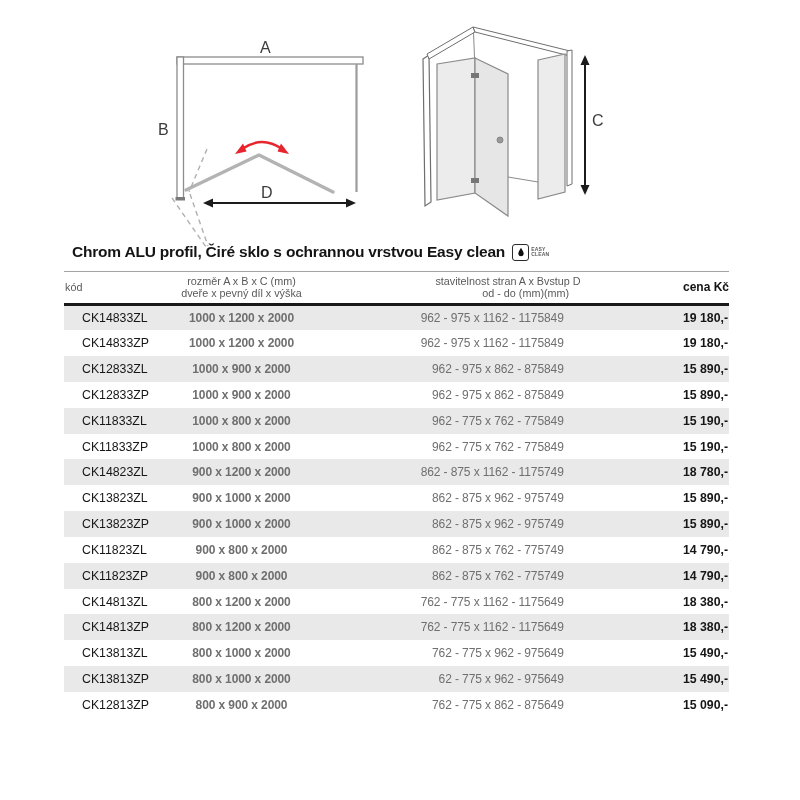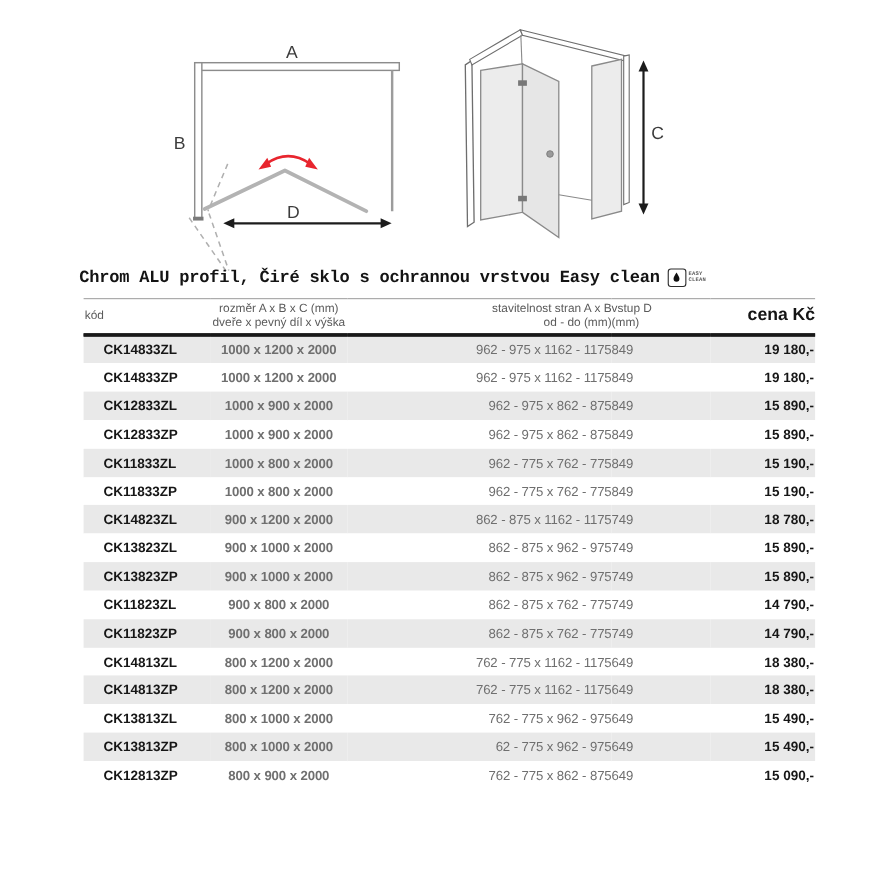--- a/index.html
+++ b/index.html
@@ -13,62 +13,62 @@
   .page { position: absolute; inset: 0; }
 
   
   .diagram-left  { position: absolute; left: 150px; top: 28px;  width: 230px; height: 222px; }
   .diagram-right { position: absolute; left: 405px; top: 12px;  width: 210px; height: 215px; }
   .dim-label { font-family: "Liberation Sans", sans-serif; font-size: 16px; fill: #3c3c3c; }
 
   
   .title-row {
     position: absolute; left: 72px; top: 243px; width: 665px;
-    display: flex; align-items: center; gap: 7px; font-family: Liberation Mono, monospace;
+    display: flex; align-items: center; gap: 7px;
   }
   .page-title {
     font-size: 15.5px; font-weight: 700; color: #141414;
     letter-spacing: -0.2px; white-space: nowrap;
   }
   .badge { display: flex; align-items: center; gap: 2px; }
   .badge-box {
     width: 17px; height: 17px; border: 1.6px solid #2b2b2b; border-radius: 3px;
     display: flex; align-items: center; justify-content: center; background: #fff;
   }
   .badge-text { display: flex; flex-direction: column; justify-content: center; }
   .badge-text span {
     font-size: 5px; line-height: 5px; font-weight: 700;
     color: #5a5a5a; letter-spacing: 0.2px;
   }
 
   
   .price-table {
-    position: absolute; left: 76px; top: 271px; width: 665px;
+    position: absolute; left: 64px; top: 271px; width: 665px;
     border-collapse: collapse; table-layout: fixed;
   }
   .price-table th {
     border-top: 1px solid #a3a3a3;
     border-bottom: 3px solid #191919;
     font-weight: 400; font-size: 10.8px; line-height: 12.5px;
     color: #5a5a5a; vertical-align: middle; height: 33px;
     padding: 2px 0 3px 0;
   }
   .col-kod    { width: 115px; text-align: left; }
   .col-rozmer { width: 125px; text-align: center; font-weight: bold; }
   .col-stav   { width: 240px; text-align: right; margin-top: 39px; }
   .col-vstup  { width: 90px;  text-align: left; }
   .col-cena   { width: 95px;  text-align: right; }
   th.col-kod  { padding-left: 1px; }
-  th.col-cena { font-weight: 700; font-size: 16px; color: #141414; }
+  th.col-cena { font-weight: 700; font-size: 12px; color: #141414; }
 
   .price-table td {
     height: 25.83px; vertical-align: middle;
     font-size: 12px; color: #6f6f6f; letter-spacing: -0.1px;
   }
-  td.col-kod  { font-weight: 700; font-size: 12.3px; color: #161616; padding-left: 18px; letter-spacing: 0; }
+  td.col-kod  { font-weight: 400; font-size: 12.3px; color: #161616; padding-left: 18px; letter-spacing: 0; }
   td.col-cena { font-weight: 700; font-size: 12.3px; color: #161616; padding-right: 1px; letter-spacing: 0; }
   .price-table tbody tr:nth-child(odd) { background: #e9e9e9; }
   .price-table tbody tr:nth-child(even) { background: #ffffff; }
 </style>
 </head>
 <body>
 
 <div class="page">
 
   <svg class="diagram-left" viewBox="0 0 230 222">

